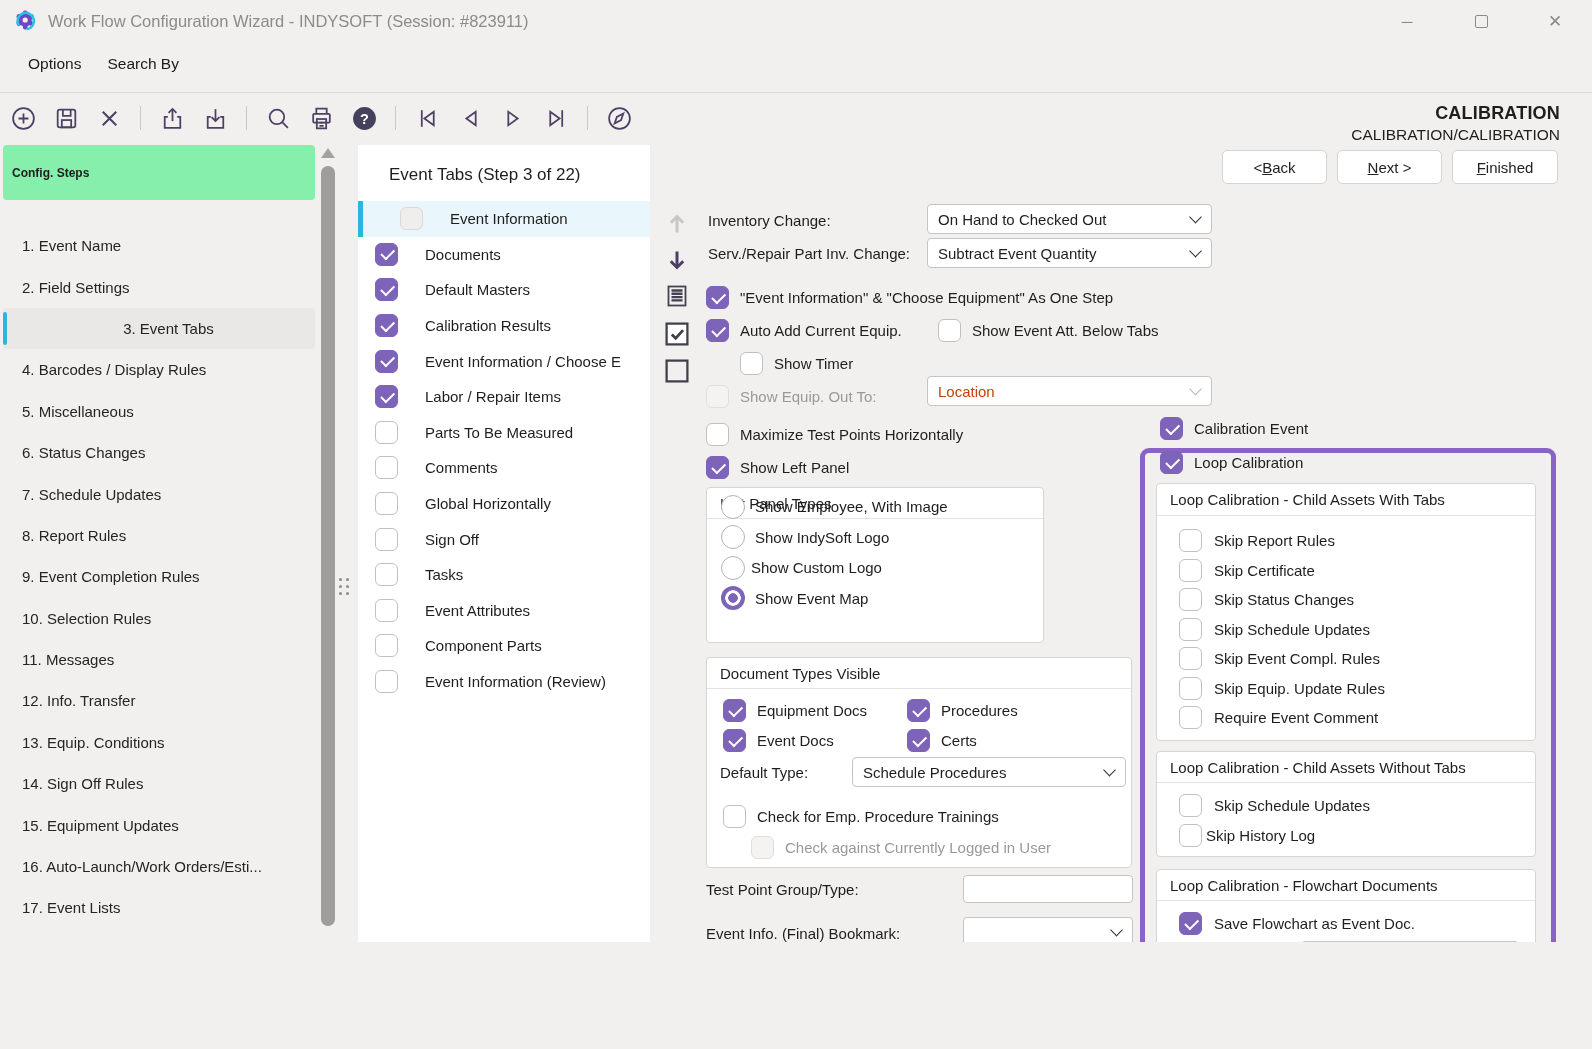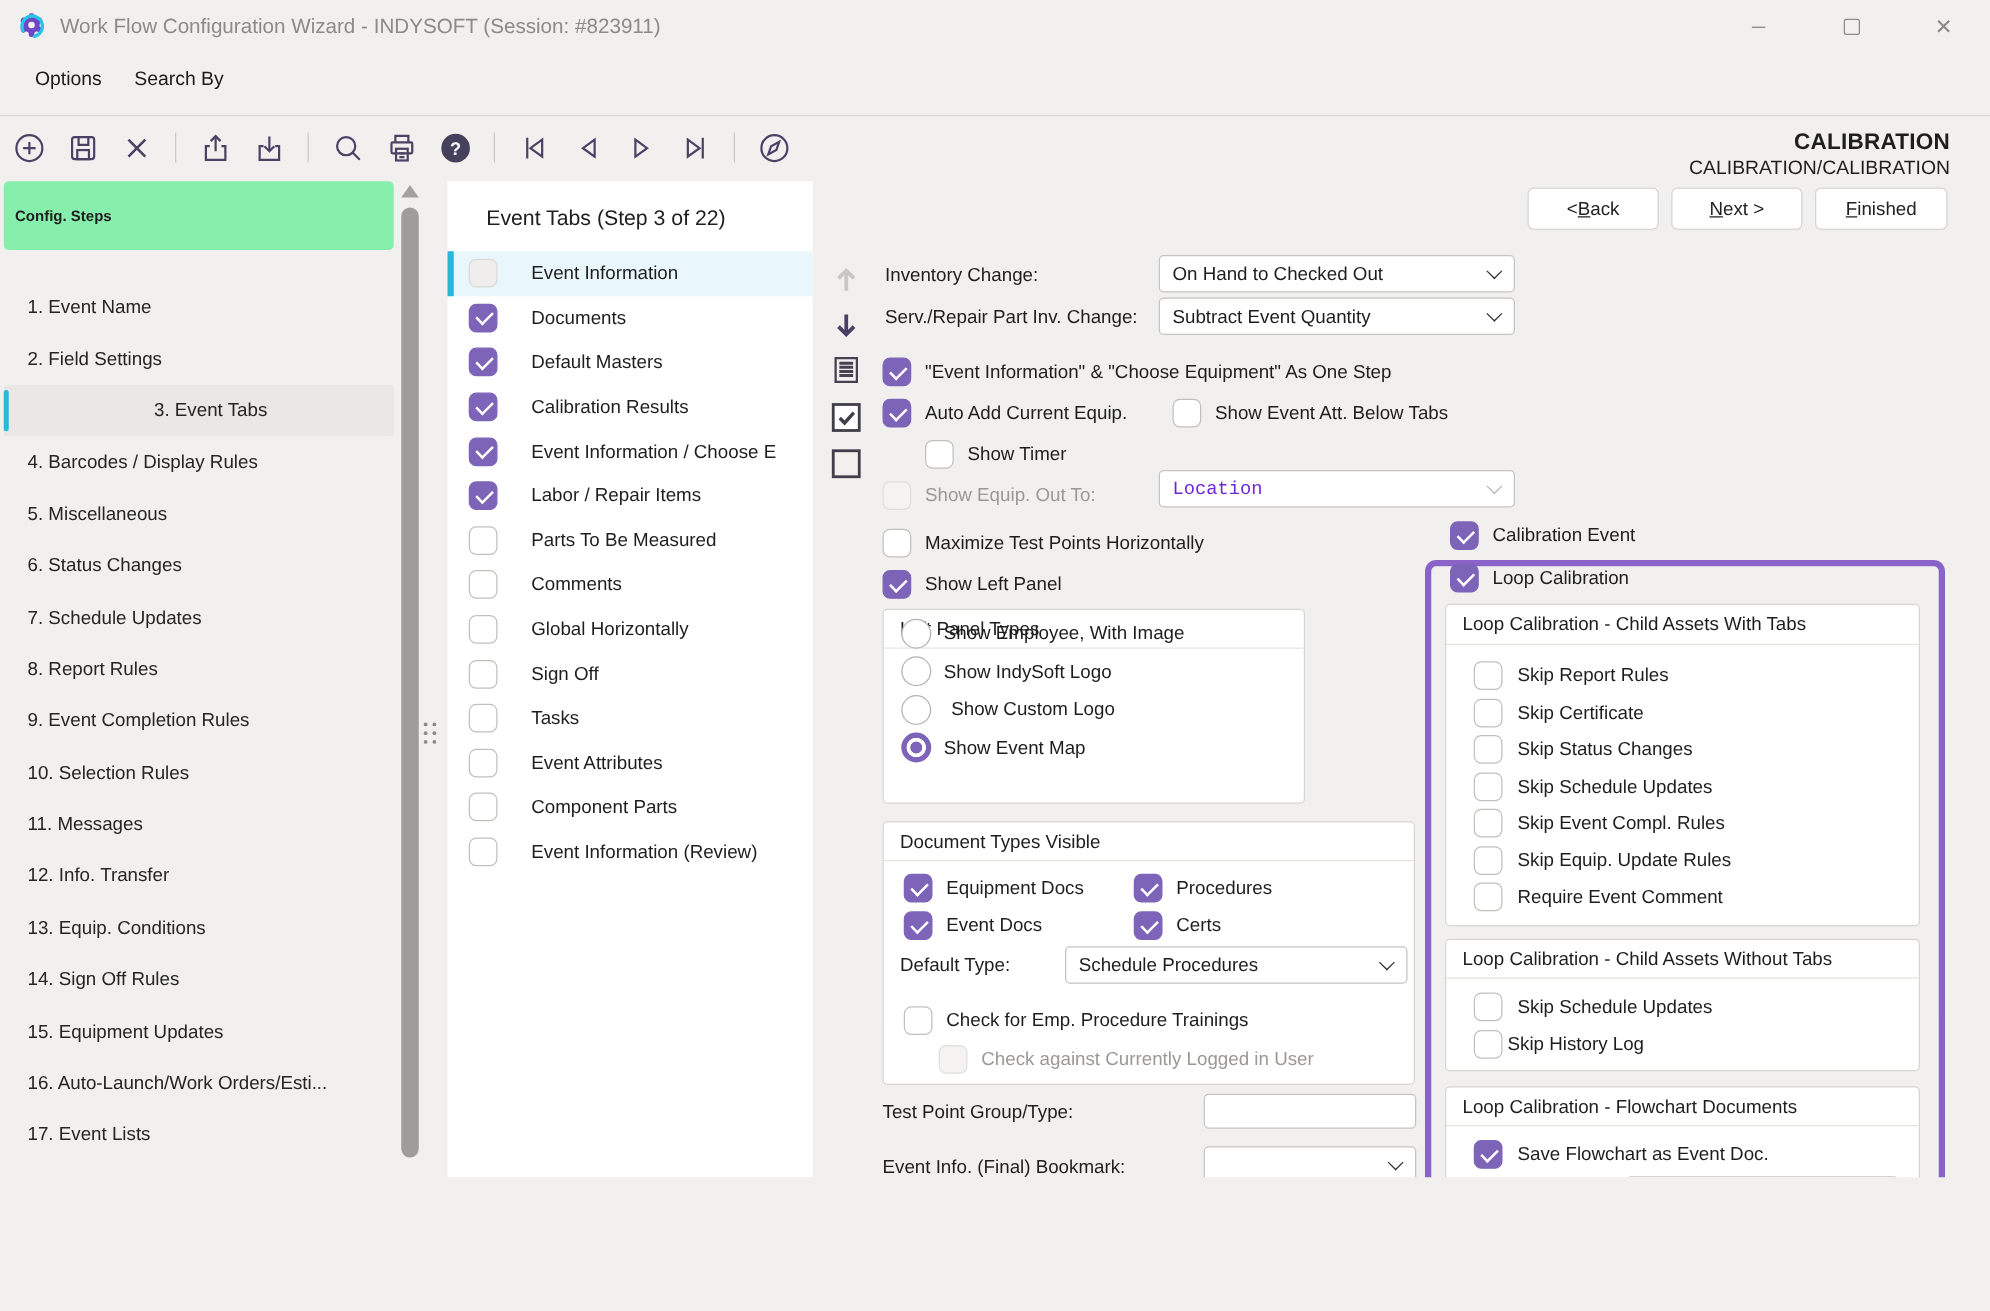--- a/index.html
+++ b/index.html
@@ -43,21 +43,21 @@
   .sb-thumb { position:absolute; left:321px; top:166px; width:14px; height:760px; background:#9e9d9b; border-radius:7px; }
   .sb-down { position:absolute; left:321px; top:1026px; width:0; height:0; border-left:7px solid transparent; border-right:7px solid transparent; border-top:10px solid #a3a2a0; }
   .grip { position:absolute; left:339px; top:578px; width:12px; height:20px; display:grid; grid-template-columns:3px 3px; grid-auto-rows:3px; gap:4px; }
   .grip i { background:#8b8a88; border-radius:50%; }
 
   
   .tabs-panel { position:absolute; left:358px; top:145px; width:292px; height:904px; background:#ffffff; }
   .tabs-title { position:absolute; left:31px; top:20px; font-size:17px; font-weight:normal; }
   .tabs-list { position:absolute; left:0; top:56px; width:292px; }
   .tab-row { position:relative; height:35.6px; display:flex; align-items:center; }
-  .tab-row.selected { background:#e9f7fc; }
+  .tab-row.selected { background:#e9f7fc;padding-left:25px; }
   .tab-row.selected::before { content:""; position:absolute; left:0; top:0; bottom:0; width:5px; background:#2bb7dc; }
   .tab-row .cb { margin-left:17px; }
   .tab-row .tlabel { margin-left:27px; font-size:15px; white-space:nowrap; }
 
   
   .cb { width:23px; height:23px; border:1px solid #c2c0bd; border-radius:6px; background:#fff; position:relative; flex:none; }
   .cb.checked { background:#7d64b8; border-color:#7d64b8; }
   .cb.checked::after { content:""; position:absolute; left:4.5px; top:5.5px; width:11px; height:5.5px; border-left:2.4px solid #fff; border-bottom:2.4px solid #fff; transform:rotate(-45deg); }
   .cb.dim { background:#efeeed; border-color:#dbd9d6; }
 
@@ -68,21 +68,21 @@
   
   .crow { position:absolute; display:flex; align-items:center; gap:11px; font-size:15px; color:#1e1e1e; white-space:nowrap; }
   .crow.disabled { color:#9b9996; }
   .crow.disabled .cb { background:#f4f3f1; border-color:#e0deda; }
 
   .lbl { position:absolute; font-size:15px; white-space:nowrap; }
 
   
   .select { position:absolute; background:#fff; border:1px solid #c6c4c1; border-radius:4px; display:flex; align-items:center; padding:0 28px 0 10px; font-size:15px; white-space:nowrap; }
   .chev { position:absolute; right:11px; top:50%; width:9px; height:9px; border-right:1.9px solid #2f2f2f; border-bottom:1.9px solid #2f2f2f; transform:translateY(-72%) rotate(45deg); }
-  .select.disabled { color:#6d28d9;font-family:Liberation Mono, monospace; }
+  .select.disabled { color:#c2410c; }
   .select.disabled .chev { border-color:#b9b7b4; }
   .tinput { position:absolute; background:#fff; border:1px solid #c6c4c1; border-radius:4px; font-size:15px; padding:0 9px; font-family:"Liberation Sans",sans-serif; color:#1e1e1e; }
 
   
   .group { position:absolute; background:#fff; border:1px solid #d7d5d2; border-radius:4px; }
   .ghead { position:absolute; left:0; right:0; top:0; display:flex; align-items:center; padding-left:13px; font-size:15px; border-bottom:1px solid #e5e3e0; white-space:nowrap; }
 
   
   .ltool { position:absolute; width:28px; height:28px; display:flex; align-items:center; justify-content:center; }
   .ltool svg { width:26px; height:26px; fill:none; }
@@ -489,21 +489,21 @@
         <div class="crow" style="position:relative;left:14px;margin-top:6.5px;gap:10px">
           <span class="radio"></span>
           <span>Show Employee, With Image</span>
         </div>
 
         <div class="crow" style="position:relative;left:14px;margin-top:6.5px;gap:10px">
           <span class="radio"></span>
           <span>Show IndySoft Logo</span>
         </div>
 
-        <div class="crow" style="position:relative;left:14px;margin-top:6.5px;gap:16px">
+        <div class="crow" style="position:relative;left:14px;margin-top:6.5px;gap:6px">
           <span class="radio"></span>
           <span>Show Custom Logo</span>
         </div>
 
         <div class="crow" style="position:relative;left:14px;margin-top:6.5px;gap:10px">
           <span class="radio selected"></span>
           <span>Show Event Map</span>
         </div>
       </div>
   </div>

